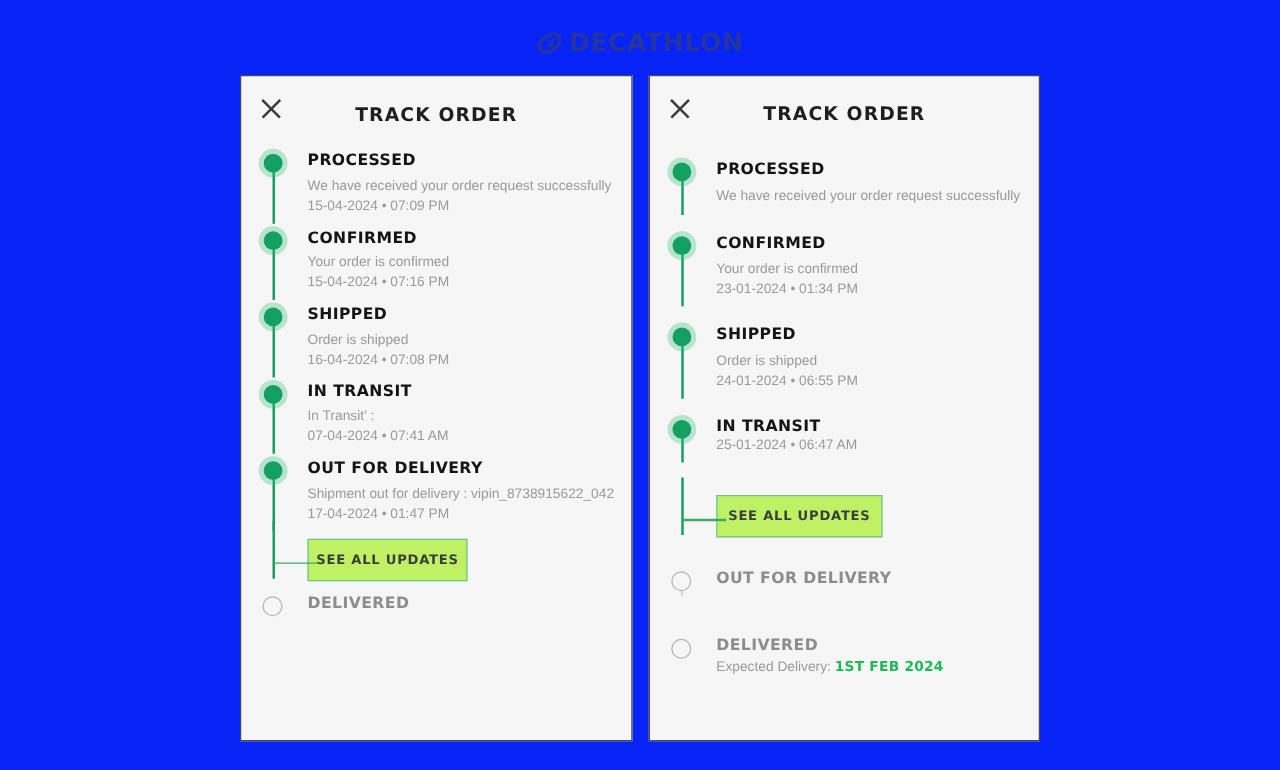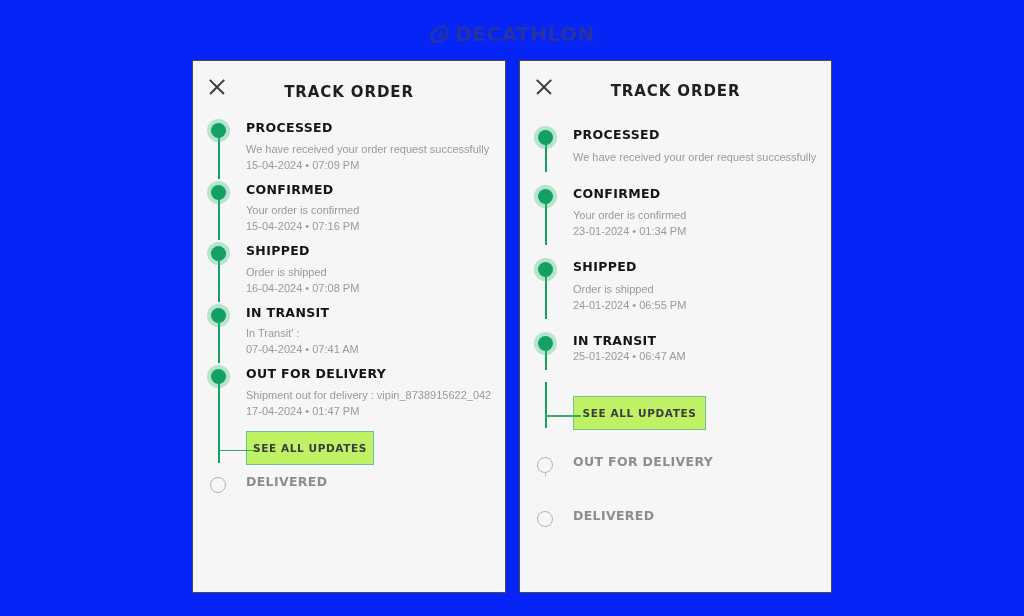--- a/index.html
+++ b/index.html
@@ -408,19 +408,22 @@
         </div>
       </div>
 
       <div class="step final-step">
         <div class="marker-col">
           <span class="dot empty"></span>
 
         </div>
         <div class="body-col">
           <div class="step-title muted">DELIVERED</div>
+          <div class="step-expected">
+            <span>Expected Delivery: </span><span class="hl">1ST FEB 2024</span>
+          </div>
         </div>
       </div>
 
     </div>
   </div>
 
 </div>
 
 </body></html>

